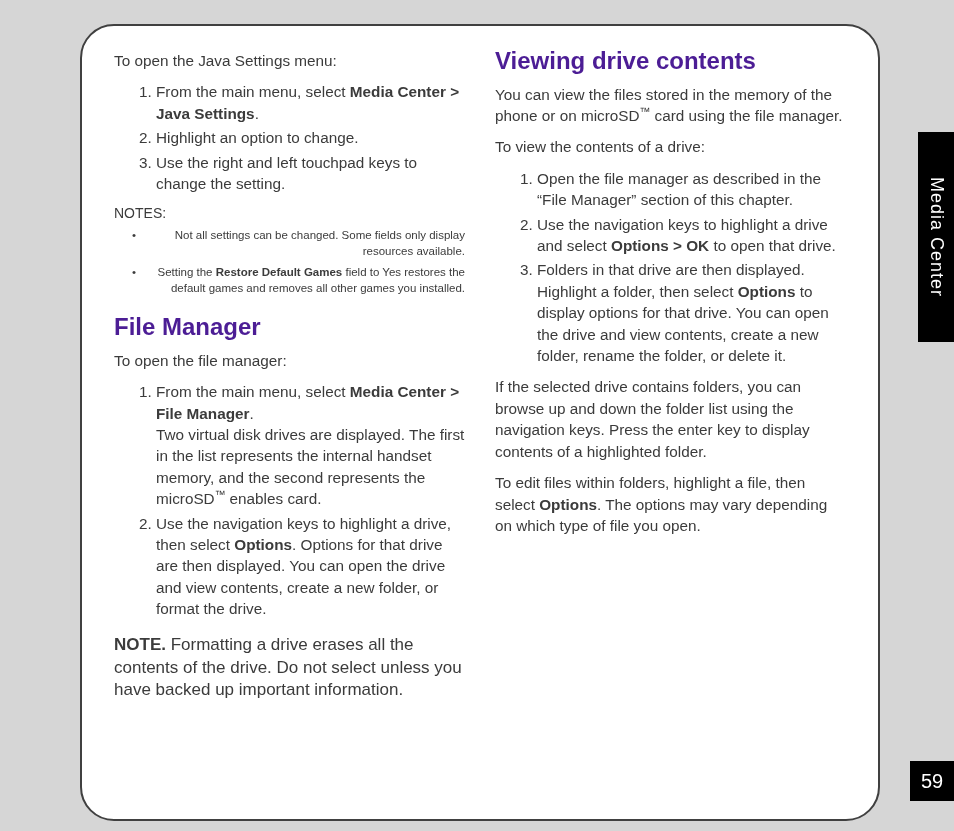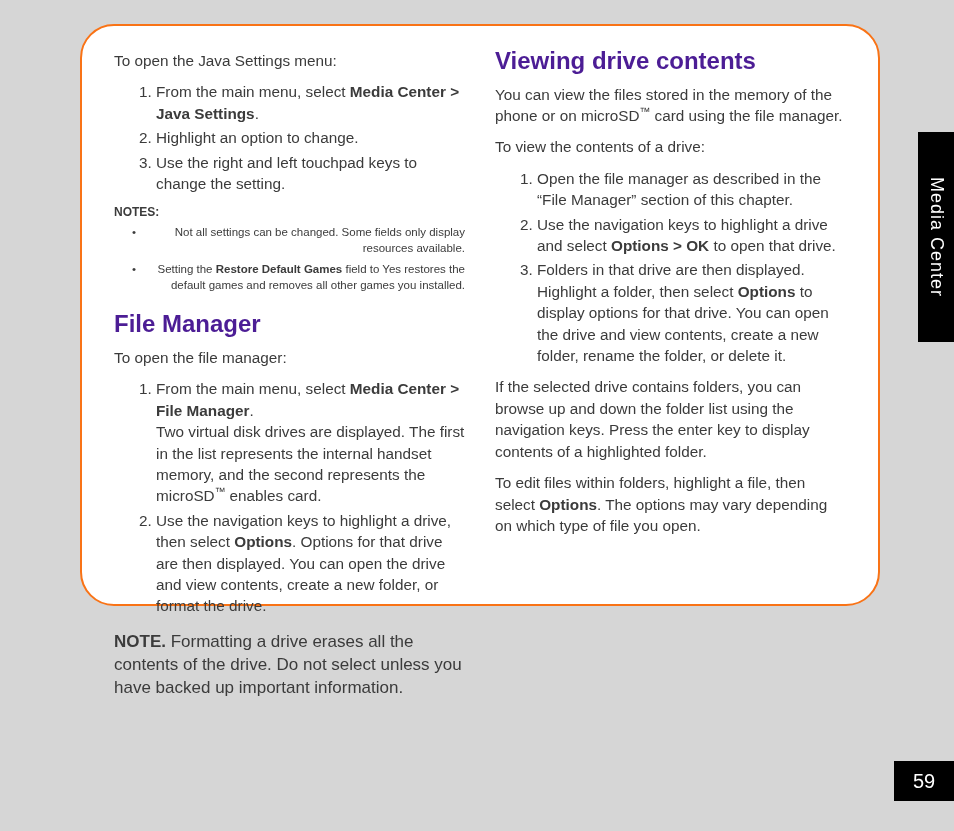--- a/index.html
+++ b/index.html
@@ -10,22 +10,22 @@
     color: #3b3b3b;
     width: 954px;
     height: 831px;
     overflow: hidden;
   }
   .page {
     position: absolute;
     left: 80px;
     top: 24px;
     width: 800px;
-    height: 582px;
-    border: 2px solid #f97316;
+    height: 797px;
+    border: 2px solid #404040;
     border-radius: 34px;
     background: #fff;
     box-sizing: border-box;
     padding: 18px 32px 20px 32px;
   }
   .columns {
     display: flex;
     gap: 30px;
     height: 100%;
   }
@@ -41,22 +41,22 @@
     color: #4c1d95;
   }
   h2.first { margin-top: 14px; }
   p { margin: 6px 0 10px 0; }
   ol {
     margin: 2px 0 10px 0;
     padding-left: 42px;
   }
   ol li { margin-bottom: 3px; }
   .notes-label {
-    font-size: 12px;
-    font-weight: bold;
+    font-size: 14px;
+    font-weight: normal;
     margin: 8px 0 4px 0;
   }
   ul.notes {
     list-style: none;
     margin: 0 0 10px 0;
     padding-left: 18px;
     font-size: 11.5px;
     line-height: 1.35;
     text-align: right;
   }
@@ -93,21 +93,21 @@
     justify-content: center;
   }
   .side-tab span {
     writing-mode: vertical-rl;
     letter-spacing: 1px;
   }
   .page-num {
     position: absolute;
     right: 0;
     bottom: 30px;
-    width: 60px;
+    width: 44px;
     height: 40px;
     background: #000;
     color: #fff;
     font-size: 20px;
     display: flex;
     align-items: center;
     justify-content: center;
   }
 </style>
 </head>

